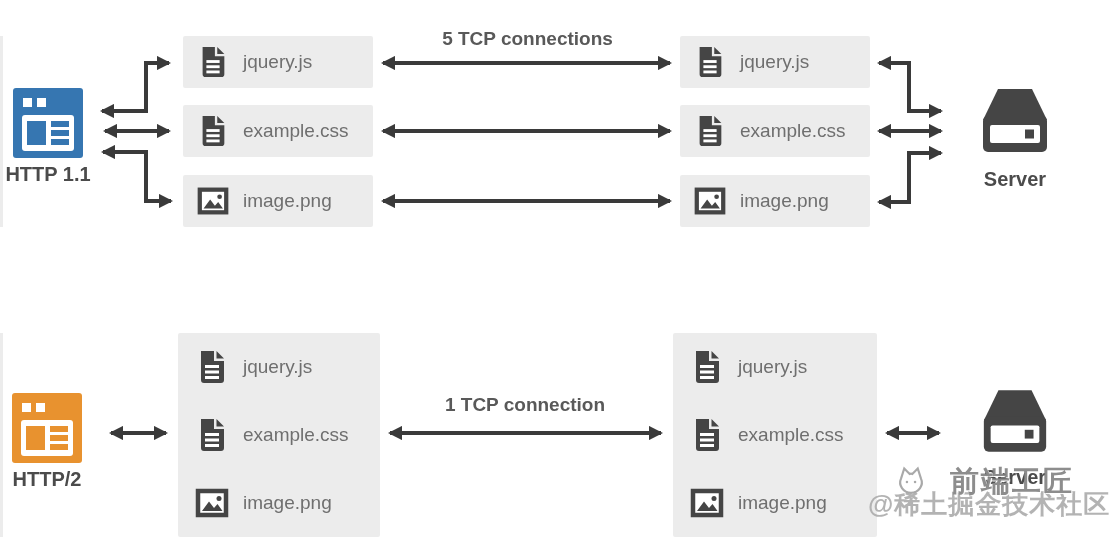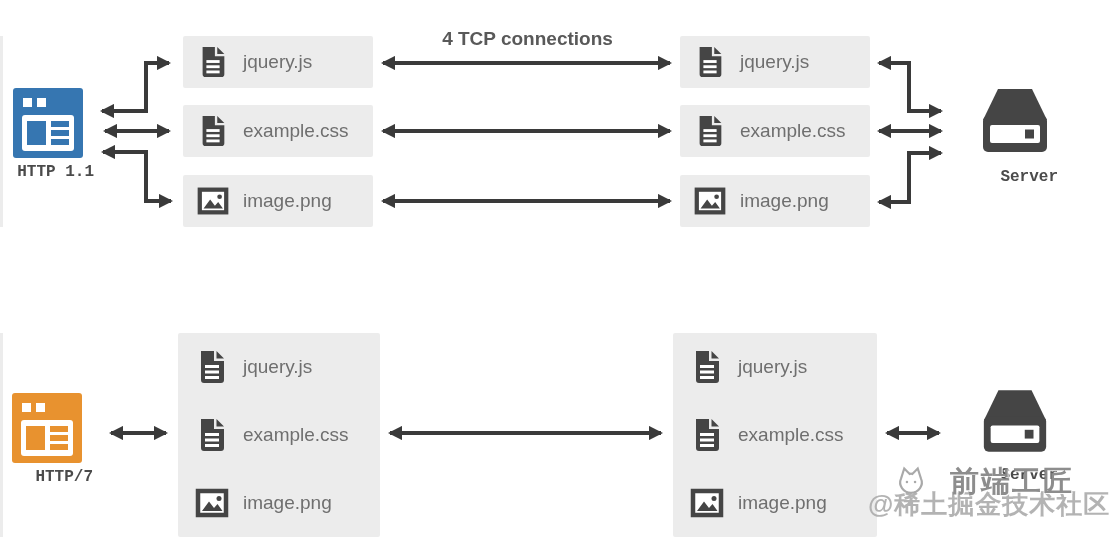--- a/index.html
+++ b/index.html
@@ -10,22 +10,22 @@
   .arrow-layer{position:absolute;left:0;top:0;width:1111px;height:554px;pointer-events:none;}
   .filebox{
     position:absolute;width:190px;height:52px;background:#ececec;border-radius:2px;
     display:flex;align-items:center;gap:13px;padding-left:13px;box-sizing:border-box;
   }
   .bigbox{position:absolute;background:#ececec;border-radius:2px;}
   .bigrow{position:absolute;left:16px;height:40px;display:flex;align-items:center;gap:13px;}
   .filename{font-size:19px;font-weight:400;color:#6f6f6f;white-space:nowrap;}
   .client-icon,.server-icon{position:absolute;}
   .node-label{
-    position:absolute;font-size:16px;font-weight:700;color:#4b4b4b;
-    text-align:right;white-space:nowrap;font-family:Liberation Mono, monospace;
+    position:absolute;font-size:20px;font-weight:700;color:#4b4b4b;
+    text-align:center;white-space:nowrap;
   }
   .conn-label{
     position:absolute;font-size:19px;font-weight:700;color:#595959;
     text-align:center;white-space:nowrap;
   }
   .edge-strip{position:absolute;left:0;width:3px;background:#ececec;}
   .watermark-brand{
     position:absolute;display:flex;align-items:center;gap:21px;z-index:5;
     font-size:29px;font-weight:700;color:rgba(125,125,125,0.88);
     letter-spacing:2px;text-shadow:1px 1px 0 rgba(255,255,255,0.9);white-space:nowrap;
@@ -77,21 +77,21 @@
       <rect x="24" y="10" width="9" height="9" fill="#fff"></rect>
       <rect x="9" y="27" width="52" height="36" rx="3" fill="#fff"></rect>
       <rect x="14" y="33" width="19" height="24" fill="#3676b1"></rect>
       <rect x="38" y="33" width="18" height="6" fill="#3676b1"></rect>
       <rect x="38" y="42" width="18" height="6" fill="#3676b1"></rect>
       <rect x="38" y="51" width="18" height="6" fill="#3676b1"></rect>
     </svg>
   </div>
   <div class="node-label" style="left:2px;top:163px;width:92px;">HTTP 1.1</div>
 
-  <div class="conn-label" style="left:420px;top:28px;width:215px;">4 TCP connections</div>
+  <div class="conn-label" style="left:420px;top:28px;width:215px;">5 TCP connections</div>
 
   <div class="filebox" style="left:183px;top:36px;">
     <span>
       <svg width="34" height="34" viewBox="0 0 36 36">
         <path d="M7 2 H20 V12 H30 V31 a3 3 0 0 1 -3 3 H10 a3 3 0 0 1 -3 -3 Z" fill="#454545"></path>
         <path d="M22.5 2 L30 9.5 H22.5 Z" fill="#454545"></path>
         <rect x="11" y="16" width="14" height="3" fill="#fff"></rect>
         <rect x="11" y="21.5" width="14" height="3" fill="#fff"></rect>
         <rect x="11" y="27" width="14" height="3" fill="#fff"></rect>
       </svg>
@@ -171,22 +171,23 @@
       <rect width="70" height="70" rx="3" fill="#e8922f"></rect>
       <rect x="10" y="10" width="9" height="9" fill="#fff"></rect>
       <rect x="24" y="10" width="9" height="9" fill="#fff"></rect>
       <rect x="9" y="27" width="52" height="36" rx="3" fill="#fff"></rect>
       <rect x="14" y="33" width="19" height="24" fill="#e8922f"></rect>
       <rect x="38" y="33" width="18" height="6" fill="#e8922f"></rect>
       <rect x="38" y="42" width="18" height="6" fill="#e8922f"></rect>
       <rect x="38" y="51" width="18" height="6" fill="#e8922f"></rect>
     </svg>
   </div>
-  <div class="node-label" style="left:1px;top:468px;width:92px;">HTTP/7</div>
-
+  <div class="node-label" style="left:1px;top:468px;width:92px;">HTTP/2</div>
+
+  <div class="conn-label" style="left:420px;top:394px;width:210px;">1 TCP connection</div>
 
   <div class="bigbox" style="left:178px;top:333px;width:202px;height:204px;">
     <div class="bigrow" style="top:14px;">
       <span>
         <svg width="36" height="36" viewBox="0 0 36 36">
           <path d="M7 2 H20 V12 H30 V31 a3 3 0 0 1 -3 3 H10 a3 3 0 0 1 -3 -3 Z" fill="#454545"></path>
           <path d="M22.5 2 L30 9.5 H22.5 Z" fill="#454545"></path>
           <rect x="11" y="16" width="14" height="3" fill="#fff"></rect>
           <rect x="11" y="21.5" width="14" height="3" fill="#fff"></rect>
           <rect x="11" y="27" width="14" height="3" fill="#fff"></rect>

